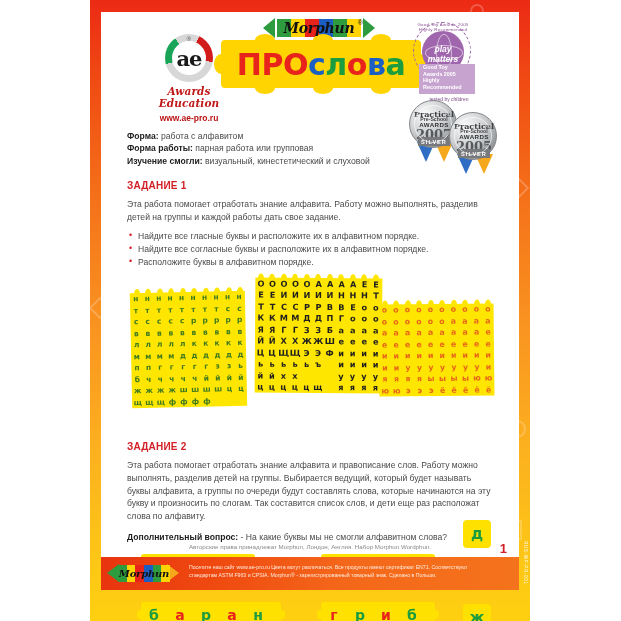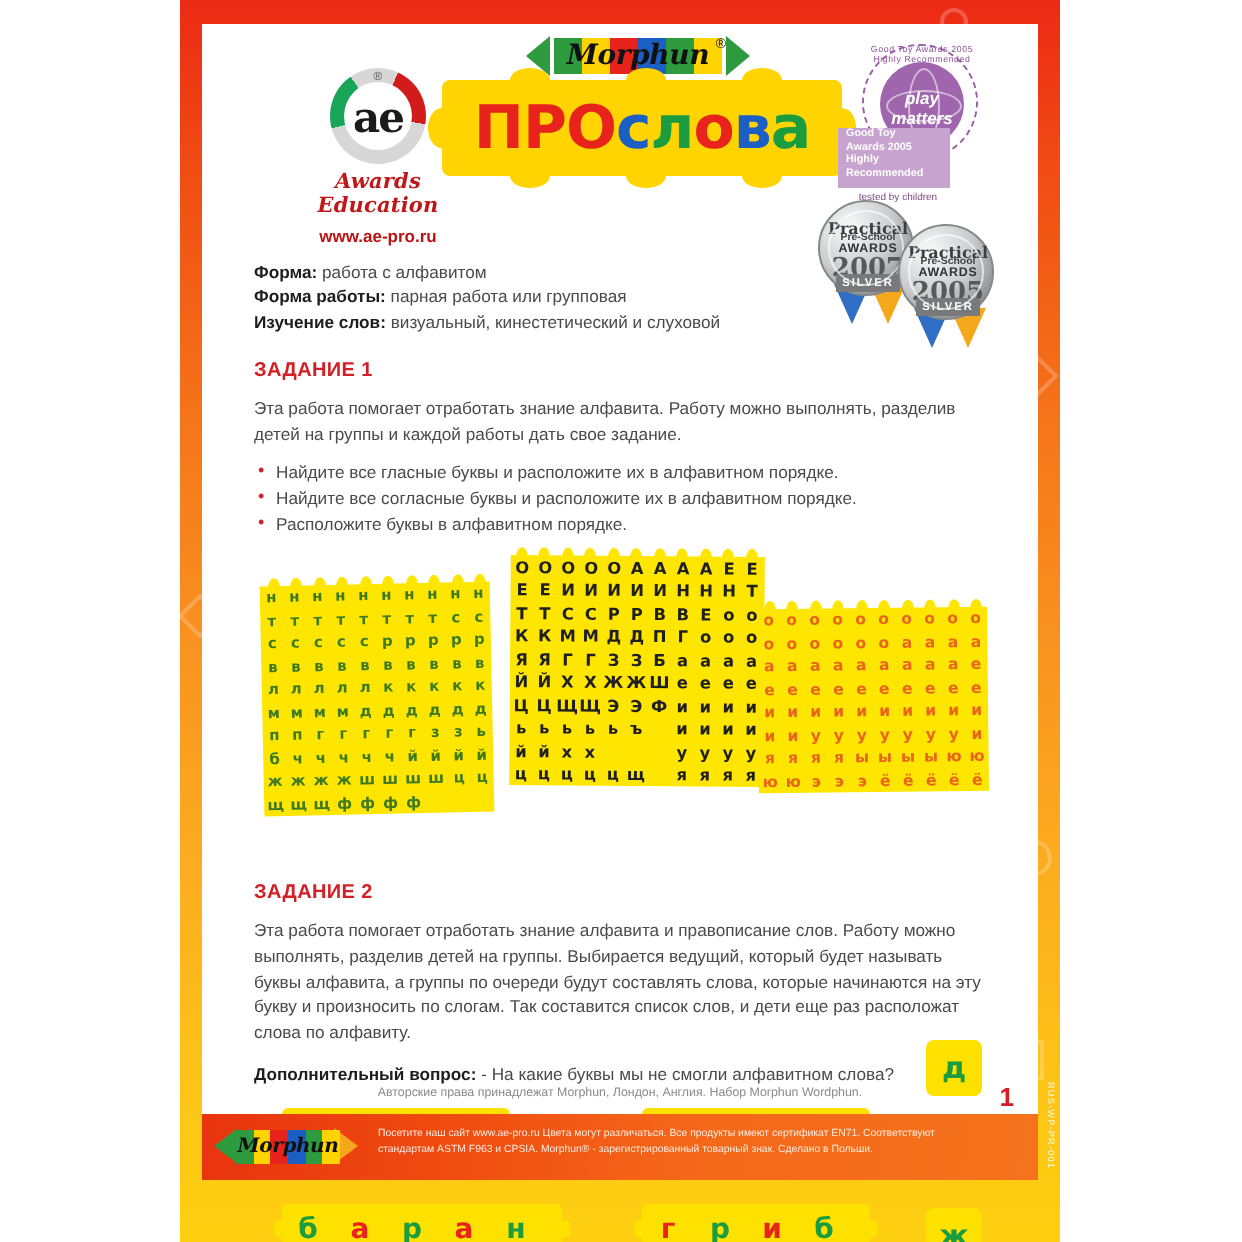--- a/index.html
+++ b/index.html
@@ -59,21 +59,21 @@
   .knob{ position:absolute; background:#ffd400; border-radius:50%; }
   .title-txt{ position:absolute; left:0; top:0; width:200px; height:48px;
      display:flex; align-items:center; justify-content:center; z-index:4;
      font-family:"DejaVu Sans",sans-serif; font-weight:700; font-size:30px;
      letter-spacing:-.5px; }
   .title-txt span{ display:inline-block; }
   .subtitle{ position:absolute; left:120px; top:82px; width:200px; text-align:center;
      font-size:11.5px; font-weight:700; color:#1c38c4; }
 
   
-  .play-badge{ position:absolute; left:330px; top:10px; width:58px; height:58px;
+  .play-badge{ position:absolute; left:312px; top:10px; width:58px; height:58px;
      border-radius:50%; border:1.4px dashed #9b5fa8; }
   .play-ball{ position:absolute; left:8px; top:8px; width:42px; height:42px;
      border-radius:50%; background:#a066ad; }
   .play-ball::before{ content:""; position:absolute; left:3px; top:14px; width:36px;height:14px;
      border-radius:50%; border:1.5px solid rgba(255,255,255,.55); }
   .play-ball::after{ content:""; position:absolute; left:14px; top:3px; width:14px;height:36px;
      border-radius:50%; border:1.5px solid rgba(255,255,255,.55); }
   .play-l1{ position:absolute; left:0; top:13px; width:42px; text-align:center;
      font-size:8.5px; font-weight:700; color:#fff; font-style:italic; z-index:3;}
   .play-l2{ position:absolute; left:0; top:23px; width:42px; text-align:center;
@@ -256,21 +256,21 @@
             <div class="m5">SILVER</div>
           </div>
         </div>
       </div>
 
       <div class="body">
 
         <div class="meta">
           <div><b>Форма:</b><span> работа с алфавитом</span></div>
           <div><b>Форма работы:</b><span> парная работа или групповая</span></div>
-          <div><b>Изучение слов:</b><span> визуальный, кинестетический и слуховой</span></div>
+          <div><b>Изучение смогли:</b><span> визуальный, кинестетический и слуховой</span></div>
         </div>
 
         <div class="task-h">ЗАДАНИЕ 1</div>
         <div class="para">Эта работа помогает отработать знание алфавита. Работу можно выполнять, разделив детей на группы и каждой работы дать свое задание.</div>
         <ul class="bul">
           <li>Найдите все гласные буквы и расположите их в алфавитном порядке.</li>
           <li>Найдите все согласные буквы и расположите их в алфавитном порядке.</li>
           <li>Расположите буквы в алфавитном порядке.</li>
         </ul>
 

